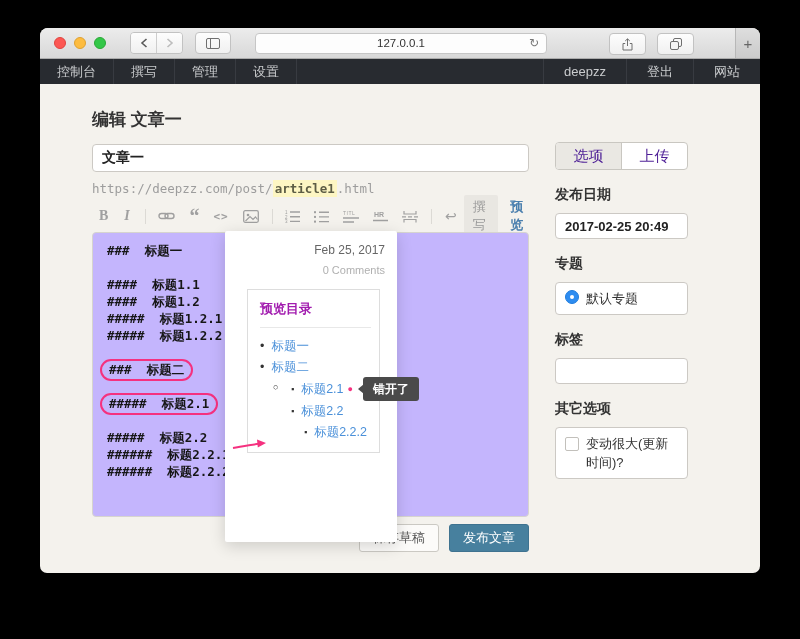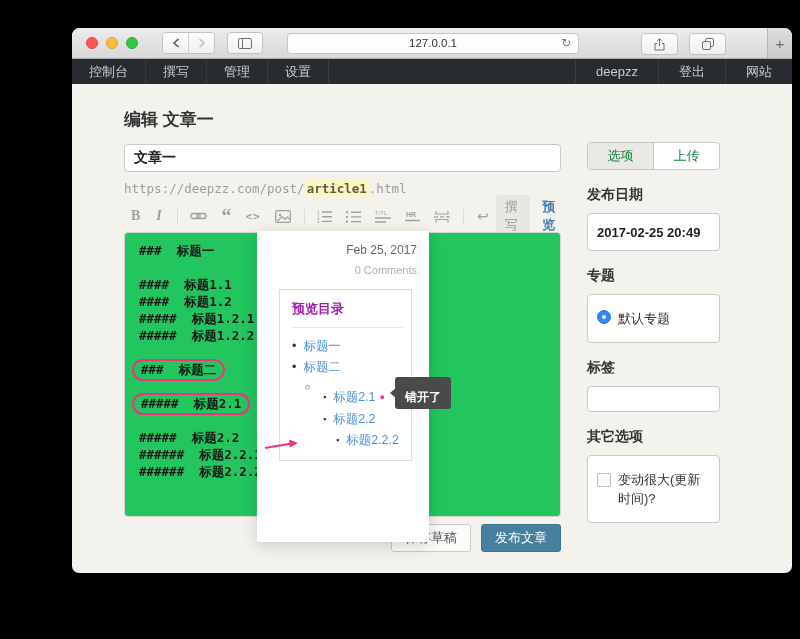--- a/index.html
+++ b/index.html
@@ -5,21 +5,20 @@
   html,body { margin:0; padding:0; }
   body {
     width:800px; height:639px; overflow:hidden; background:#000;
     font-family:"Liberation Sans","DejaVu Sans",sans-serif;
     -webkit-font-smoothing:antialiased;
   }
   .window {
     position:absolute; left:40px; top:28px; width:720px; height:545px;
     border-radius:8px 8px 7px 7px; overflow:hidden; background:#f4f2ed;
     box-shadow:0 25px 60px rgba(0,0,0,.85);
-    margin-left:32px;
   }
   
   .chrome {
     height:30px; background:linear-gradient(#ececec,#d8d8d8);
     border-bottom:1px solid #ababab; position:relative;
     display:flex; align-items:center; padding-left:14px;
   }
   .tl { width:12px; height:12px; border-radius:50%; margin-right:8px; box-sizing:border-box; }
   .tl-red   { background:#fc5753; border:1px solid #e0443f; }
   .tl-yellow{ background:#fdbc40; border:1px solid #dfa131; }
@@ -69,21 +68,21 @@
   .glyph-i { font:italic 700 14px "Liberation Serif",serif; margin:0 9px; }
   .glyph-q { font:700 20px "Liberation Serif",serif; line-height:10px; height:12px; }
   .glyph-code { font:700 11px "DejaVu Sans Mono",monospace; letter-spacing:1px; }
   .glyph-undo { font-size:14px; line-height:14px; }
   .tsep { width:1px; height:15px; background:#dcdad5; margin:0 6px; }
   .tspacer { flex:1; }
   .write-btn { background:#e9e7e2; border-radius:2px; color:#999; font-size:13px; padding:3px 9px; margin-right:12px; }
   .preview-btn { color:#4a7fae; font-size:13px; font-weight:700; margin-right:2px; }
   
   .editor-wrap { position:relative; margin-top:3px; }
-  .editor { box-sizing:border-box; height:285px; background:#22c55e; border:1px solid #d6d4cf; border-radius:4px; overflow:hidden; }
+  .editor { box-sizing:border-box; height:285px; background:#c4b5fd; border:1px solid #d6d4cf; border-radius:4px; overflow:hidden; }
   .editor pre { margin:0; padding:9px 6px 0 14px; font:700 12.5px/17px "DejaVu Sans Mono",monospace; color:#161616; }
   .ring { border:2px solid #f5317f; border-radius:11px; padding:1px 7px 2px; margin-left:-7px; }
   
   .preview-panel {
     position:absolute; left:133px; top:-1px; width:172px; min-height:311px;
     background:#fff; border-radius:2px; box-shadow:0 4px 16px rgba(0,0,0,.16);
     z-index:5; box-sizing:border-box; padding-bottom:16px;
   }
   .pv-date { margin:12px 12px 0 0; text-align:right; font-size:12px; color:#666; }
   .pv-comments { margin:7px 12px 0 0; text-align:right; font-size:11px; color:#b0b0b0; }
@@ -97,41 +96,41 @@
   .toc li::before { display:inline-block; color:#333; margin-right:7px; }
   ul.lv1 > li::before { content:"•"; }
   ul.lv2 > li::before { content:"○"; font-size:9px; vertical-align:1px; }
   ul.lv3 > li::before { content:"▪"; font-size:9px; vertical-align:1px; }
   ul.inline { display:inline-block; vertical-align:top; padding-left:2px; }
   .toc a { color:#4a90d9; text-decoration:none; }
   .dot { color:#f5317f; font-size:9px; margin-left:4px; vertical-align:1px; }
   .tip {
     position:relative; display:inline-block; margin-left:10px;
     background:#4a4a4a; color:#fff; font-size:12px; font-weight:700;
-    padding:12px 10px 3px; border-radius:3px; line-height:17px;
+    padding:4px 10px 3px; border-radius:3px; line-height:17px;
   }
   .tip::before {
     content:""; position:absolute; left:-5px; top:50%; transform:translateY(-50%);
     border-top:5px solid transparent; border-bottom:5px solid transparent;
     border-right:6px solid #4a4a4a;
   }
   .annot-arrow { position:absolute; left:7px; top:207px; z-index:6; }
   
   .btn-row { margin-top:7px; display:flex; justify-content:flex-end; gap:10px; }
   .btn { height:28px; padding:0 13px; border-radius:3px; font-size:13px; display:flex; align-items:center; box-sizing:border-box; }
   .btn-draft { background:#fcfbf9; border:1px solid #cbc9c3; color:#555; }
   .btn-publish { background:#47809e; border:1px solid #3f7390; color:#fff; }
   
   .side-tabs { margin-top:58px; display:flex; height:26px; border:1px solid #c9c7c1; border-radius:4px; overflow:hidden; background:#fff; }
-  .side-tab { flex:1; font-size:13px; color:#15803d; display:flex; align-items:center; justify-content:center; }
+  .side-tab { flex:1; font-size:15px; color:#4c1d95; display:flex; align-items:center; justify-content:center; }
   .side-tab.active { background:#eae8e3; border-right:1px solid #c9c7c1; }
   .side-label { margin-top:16px; font-size:14px; font-weight:700; color:#333; }
-  .date-input { margin-top:9px; height:38px; font-size:13px; font-weight:700; }
+  .date-input { margin-top:9px; height:26px; font-size:13px; font-weight:700; }
   .tags-input { margin-top:9px; height:26px; font-size:13px; }
-  .option-box { margin-top:9px; background:#fff; border:1px solid #ccc9c4; border-radius:4px; padding:14px 9px; display:flex; align-items:flex-start; }
+  .option-box { margin-top:9px; background:#fff; border:1px solid #ccc9c4; border-radius:4px; padding:6px 9px; display:flex; align-items:flex-start; }
   .radio {
     width:14px; height:14px; border-radius:50%; background:#2d8cf0;
     border:1px solid #1f7cdd; box-sizing:border-box; position:relative; flex:none; margin:1px 7px 0 0;
   }
   .radio::after { content:""; position:absolute; left:4px; top:4px; width:4px; height:4px; border-radius:50%; background:#fff; }
   .checkbox { width:12px; height:12px; border:1px solid #c2c0bb; border-radius:2px; background:#fff; flex:none; margin:3px 7px 0 0; }
   .option-text { font-size:13px; color:#333; line-height:19px; }
 </style>
 </head>
 <body>

